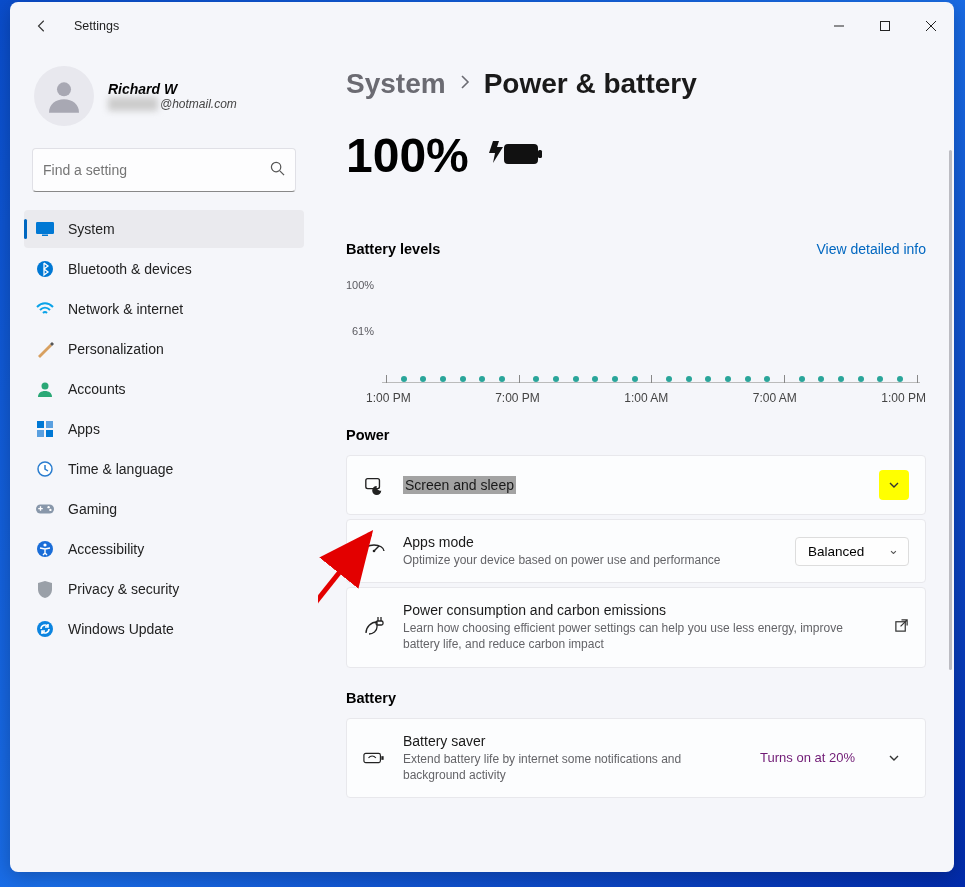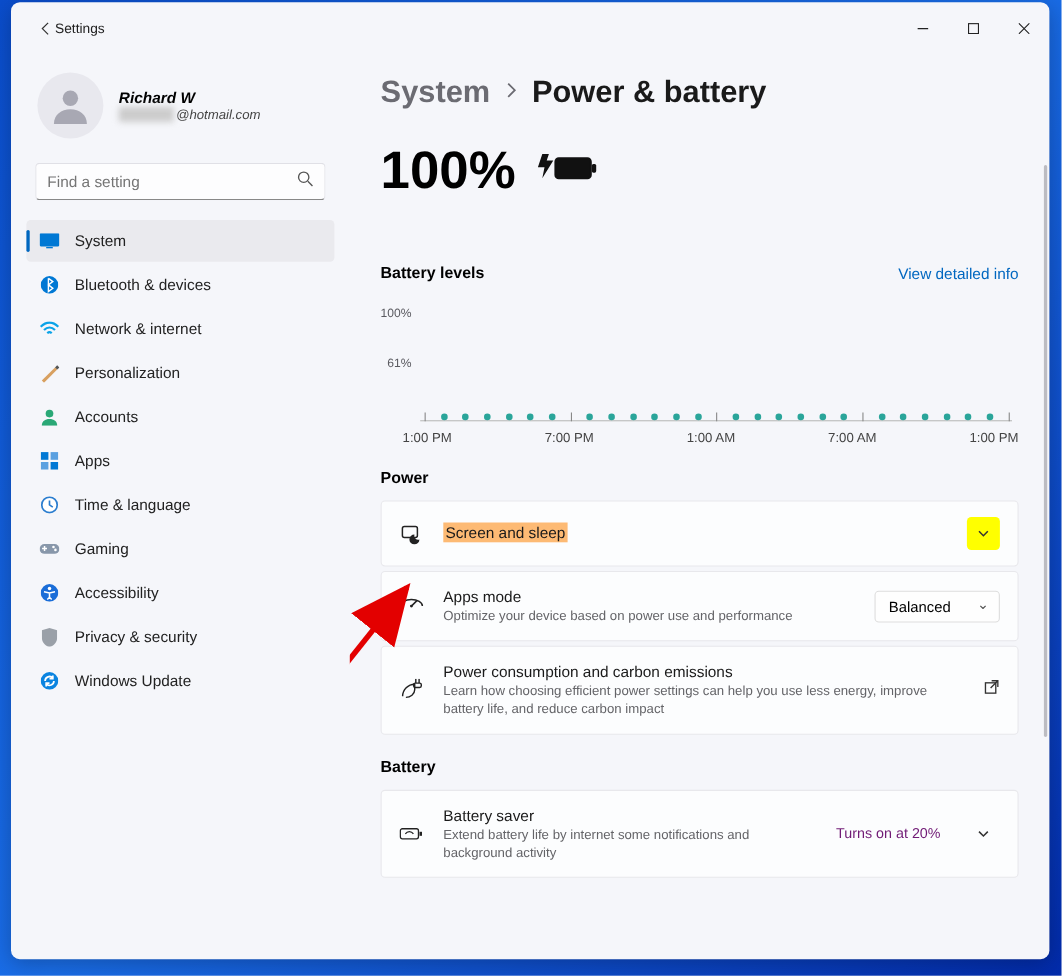--- a/index.html
+++ b/index.html
@@ -11,39 +11,39 @@
   .window {
     position: absolute; top: 2px; left: 10px; width: 944px; height: 870px;
     background: #f5f6fa; border-radius: 8px; overflow: hidden;
     display: flex; flex-direction: column;
     box-shadow: 0 4px 20px rgba(0,0,0,0.25);
   }
   .titlebar {
     height: 48px; display: flex; align-items: center; justify-content: space-between;
     padding: 0 0 0 24px;
   }
-  .titlebar-left { display: flex; align-items: center; }
+  .titlebar-left { display: flex; align-items: center; gap: 24px; }
   .back-btn { width:16px; height:16px; display:flex; align-items:center; justify-content:center; cursor:pointer; }
   .app-title { font-size: 12.5px; color:#222; }
   .window-controls { display: flex; }
   .win-btn { width: 46px; height: 32px; display:flex; align-items:center; justify-content:center; cursor:pointer; }
 
   .body { display: flex; flex: 1; overflow: hidden; }
   .sidebar { width: 308px; padding: 8px 0 0 0; display:flex; flex-direction:column; }
   .profile { display:flex; align-items:center; gap:14px; padding: 8px 24px 18px 24px; font-style: italic; }
   .avatar { width:60px; height:60px; border-radius:50%; background:#e8e8ee; display:flex; align-items:center; justify-content:center; }
   .avatar svg { fill:#a8a8b3; }
   .profile-text .name { font-size:14px; font-weight:600; }
   .profile-text .email { font-size:12px; color:#444; display:flex; align-items:center; gap:2px;}
   .email-blur { filter: blur(3px); background:#ccc; color:transparent; padding:0 4px; border-radius:2px;}
 
   .search-wrap { padding: 4px 22px 12px 22px; }
   .search {
     display:flex; align-items:center; background:#fdfdfe; border:1px solid #e0e0e6;
-    border-bottom:1.5px solid #888; border-radius:4px; height:34px; padding:0 10px;
+    border-bottom:1.5px solid #888; border-radius:4px; height:44px; padding:0 10px;
   }
   .search input { border:none; outline:none; flex:1; background:transparent; font-size:14px; }
   .search-icon { color:#555; }
 
   .nav { padding: 6px 14px 0 14px; display:flex; flex-direction:column; gap:2px; }
   .nav-item {
     display:flex; align-items:center; gap:14px; height:38px; padding:0 12px;
     border-radius:4px; cursor:pointer; font-size:14px; color:#222; position:relative;
   }
   .nav-item.selected { background:#eaeaee; }
@@ -82,21 +82,21 @@
 
   .card {
     background:#fcfdfe; border:1px solid #e8e8ec; border-radius:4px;
     display:flex; align-items:center; padding:14px 16px; gap:18px; margin-bottom:4px;
     cursor:pointer;
   }
   .card-icon { width:22px; display:flex; justify-content:center; }
   .card-body { flex:1; }
   .card-title { font-size:14px; color:#1a1a1a; }
   .card-desc { font-size:12px; color:#646468; margin-top:2px; line-height:1.35;}
-  .highlight { background:#fdba74; padding:1px 2px; }
+  .highlight { background:#a3a3a3; padding:1px 2px; }
   .chev-box { width:30px; height:30px; display:flex; align-items:center; justify-content:center; border-radius:4px;}
   .chev-box.hl { background:#ffff00; }
   .dropdown {
     border:1px solid #ddd; border-radius:4px; background:#fefefe; padding:6px 28px 6px 12px;
     font-size:13.5px; position:relative; min-width:114px;
   }
   .dropdown::after { content:"⌄"; position:absolute; right:9px; top:4px; color:#555; font-size:13px;}
   .ext-icon { color:#333; }
   .status-text { font-size:13px; color:#701a75; margin-right:6px;}
 

